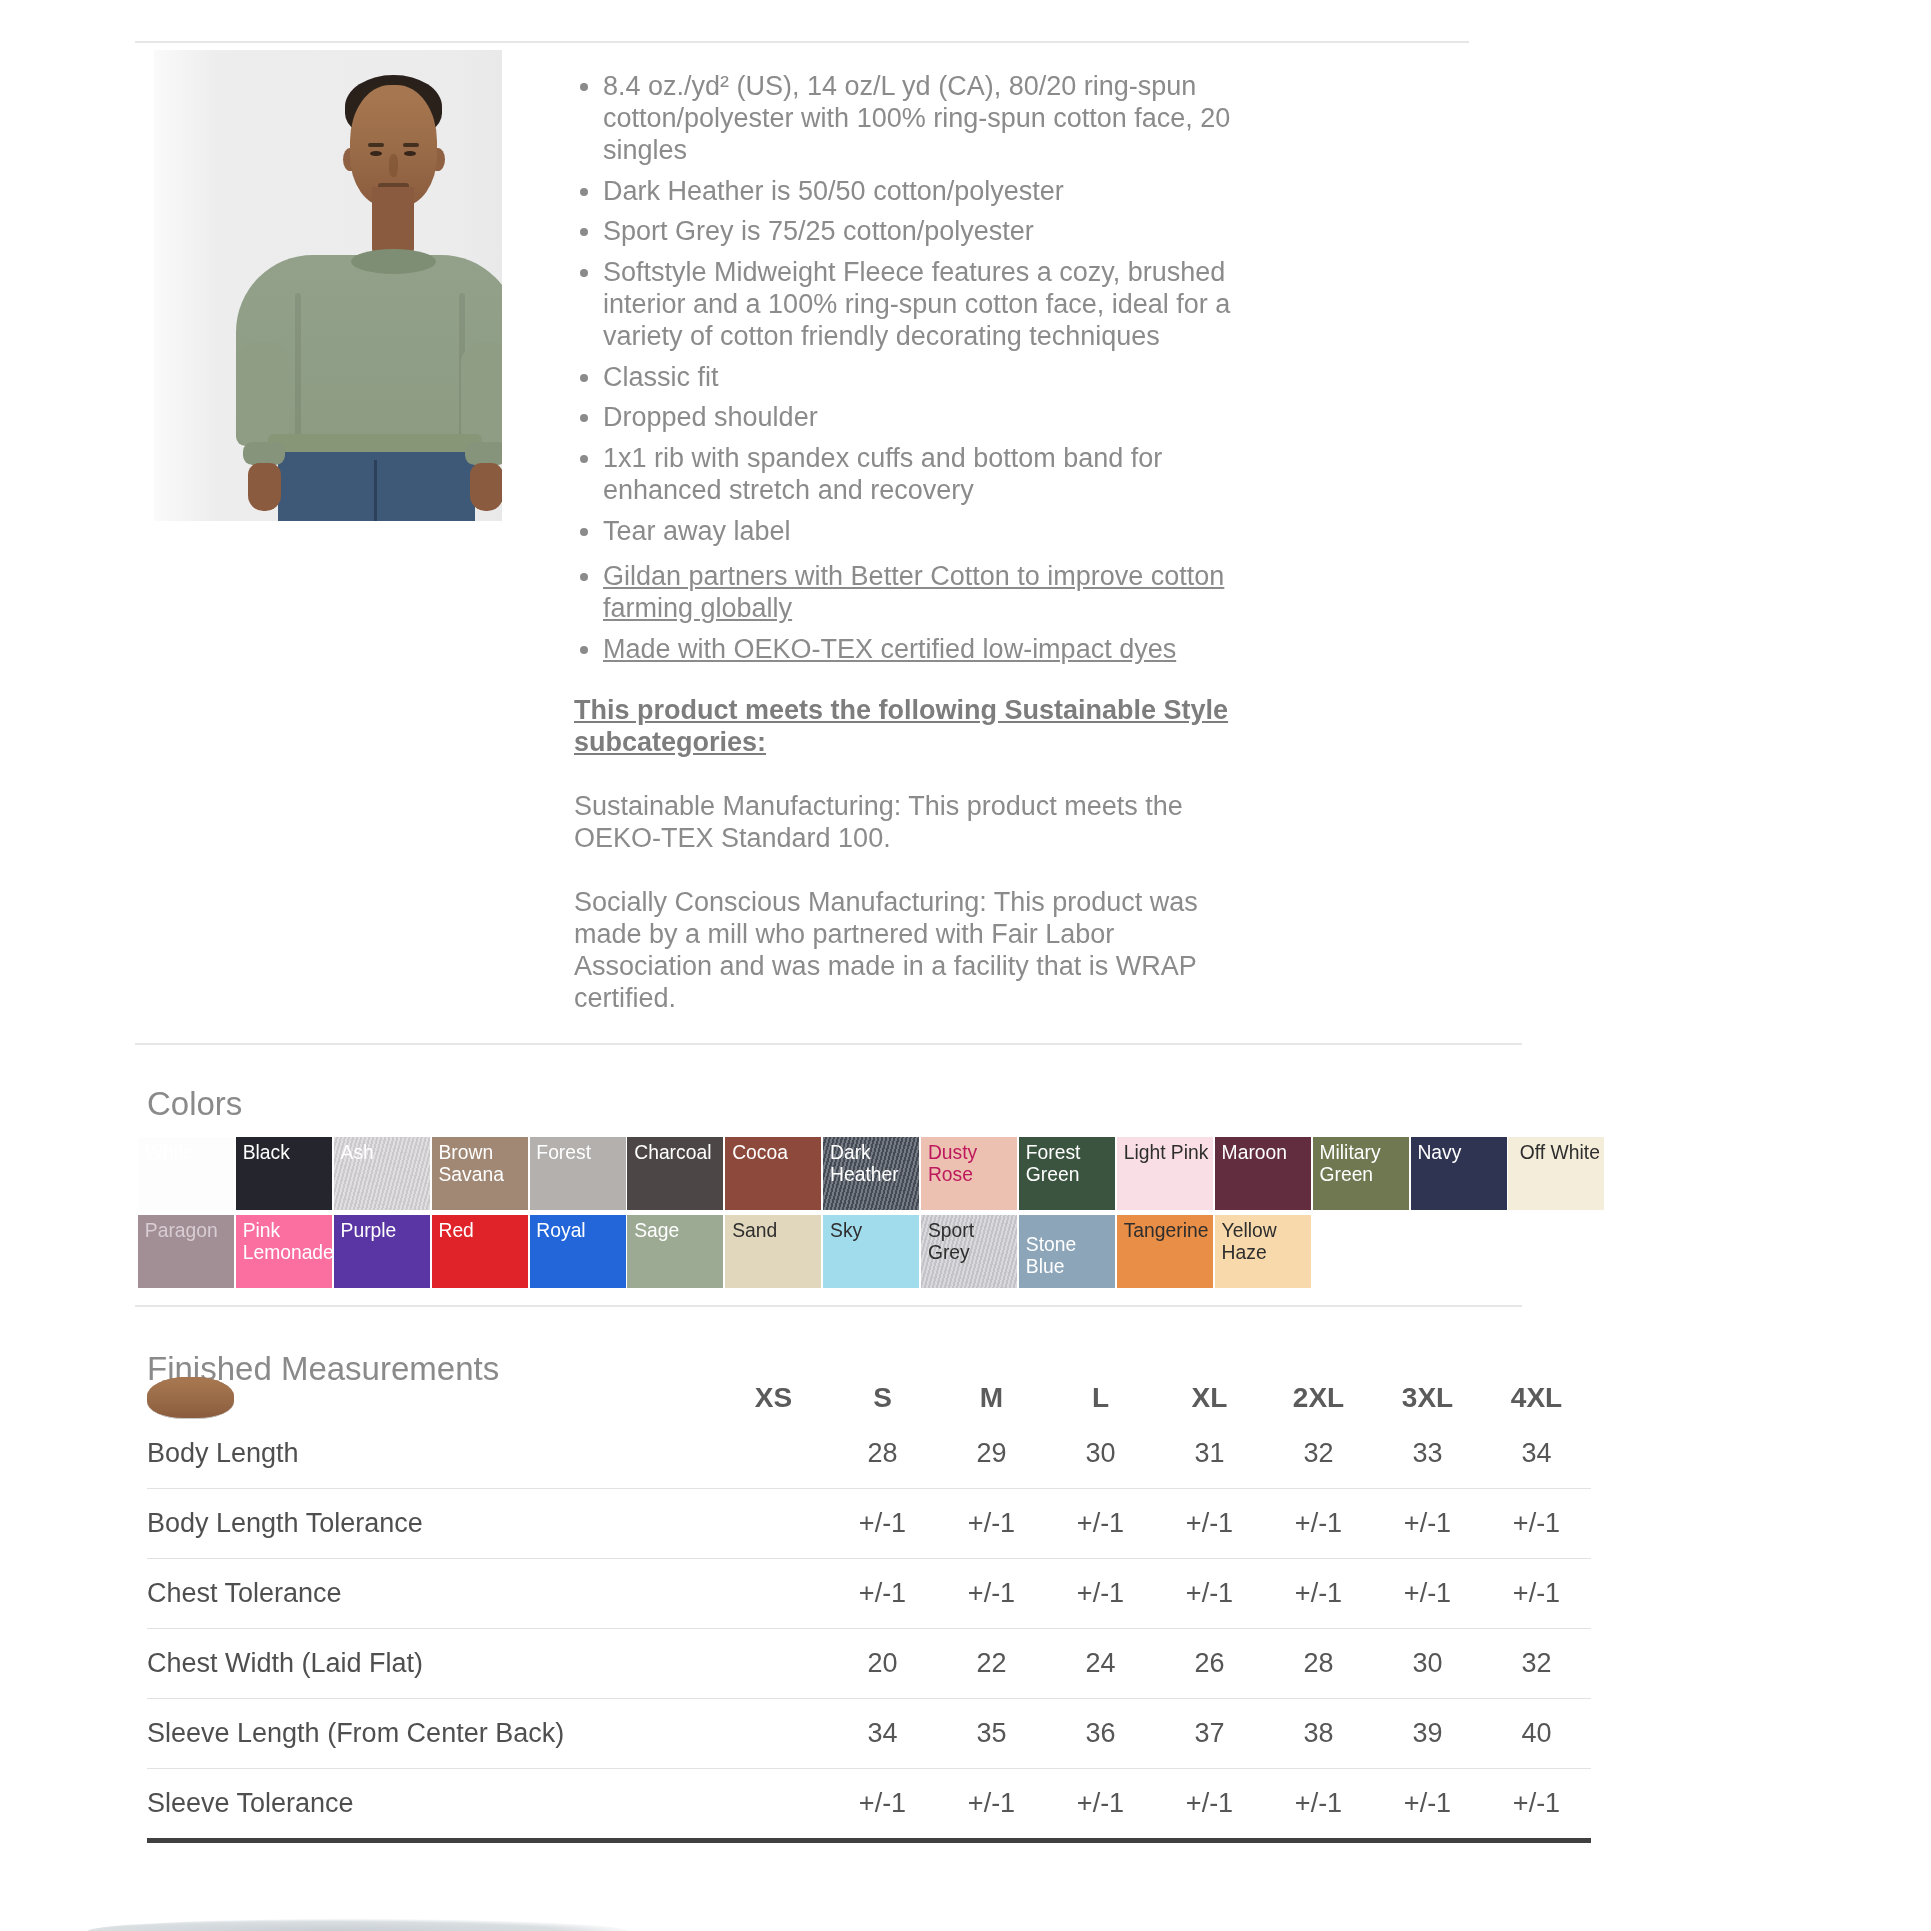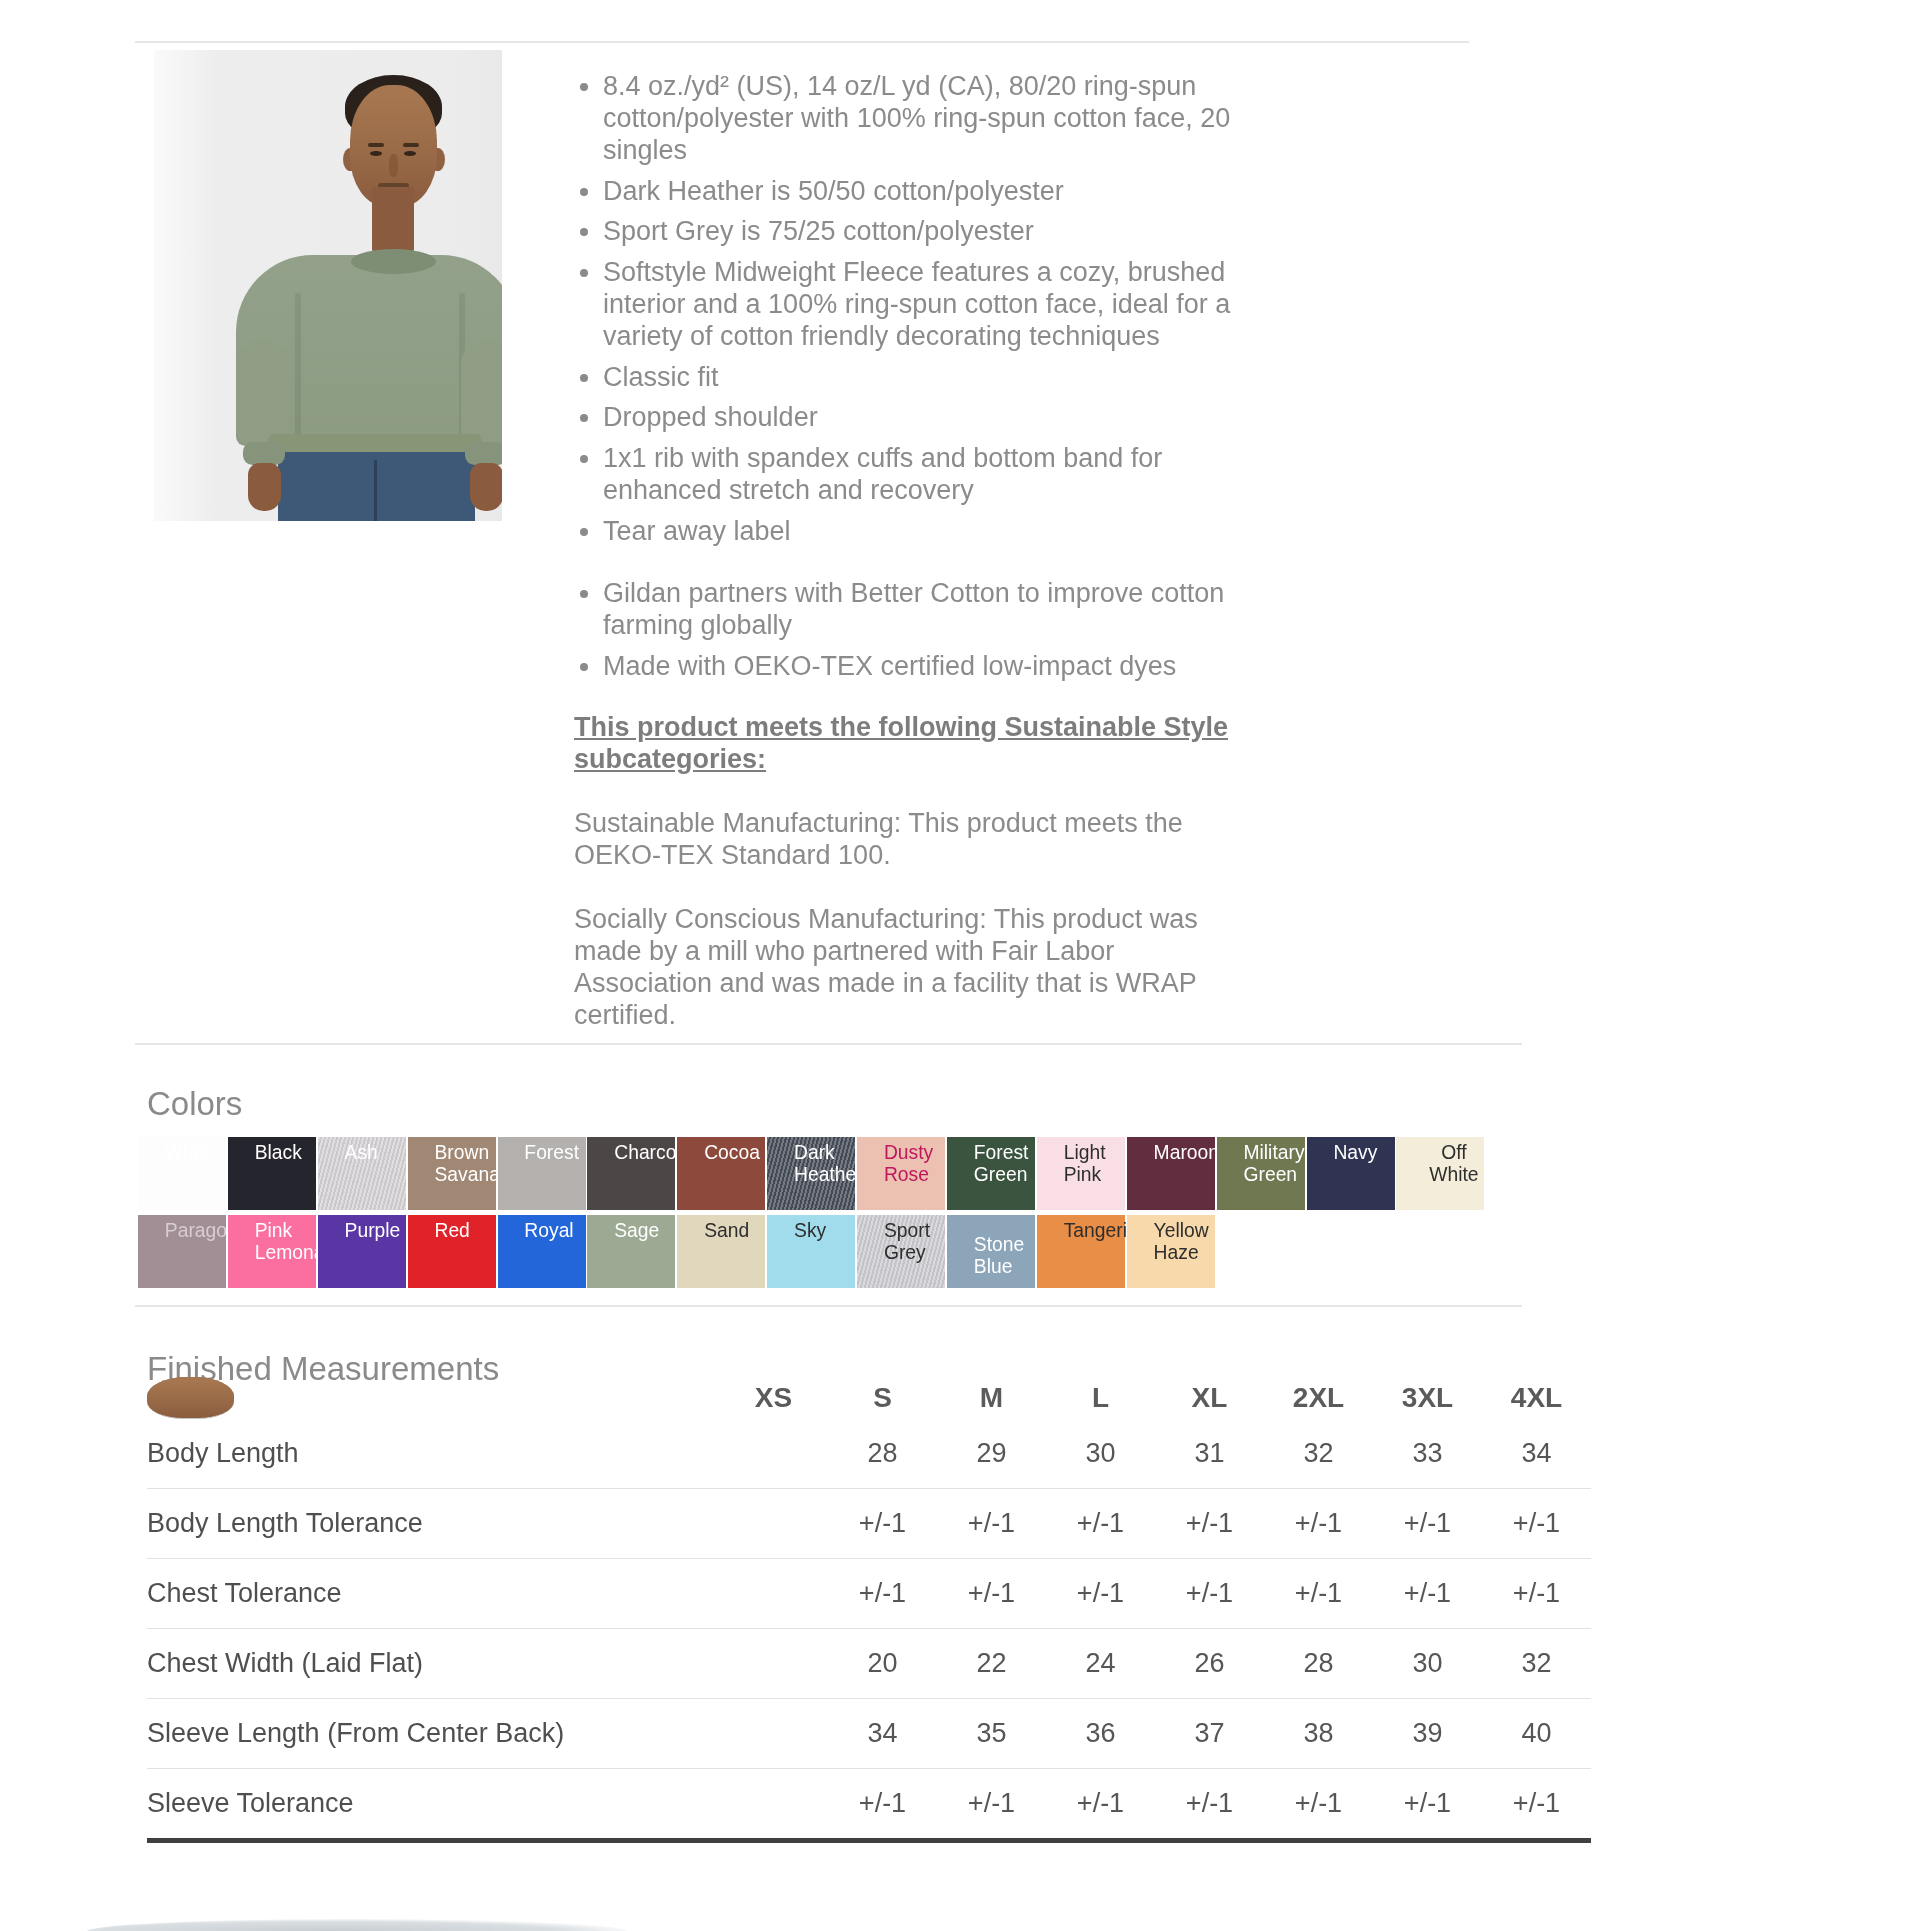--- a/index.html
+++ b/index.html
@@ -43,31 +43,31 @@
   .cuff{top:392px;width:42px;height:23px;background:#85947a;border-radius:9.7px;}
   .cuff.l{left:89px;} .cuff.r{left:311px;}
   .hand{top:413px;width:33px;height:48px;background:#8a5b3e;border-radius:11.6px 11.6px 15.4px 15.4px;}
   .hand.l{left:94px;} .hand.r{left:316px;}
 
   
   .desc{position:absolute;left:574px;top:70px;width:668px;color:#8b8b8b;
         font-size:27px;line-height:32px;}
   .desc ul{margin:0;padding:0 0 0 29px;}
   .desc li{margin-bottom:8.7px;}
-  .desc ul.second{margin-top:30px;}
+  .desc ul.second{margin-top:13px;text-decoration:underline;}
   .sustain-h{margin:29px 0 0 0;font-weight:bold;color:#7d7d7d;text-decoration:underline;font-size:27px;}
   .desc p{margin:32px 0 0 0;}
 
   
   .section-h{position:absolute;left:147px;color:#8a8a8a;font-size:33px;font-weight:400;}
   .colors-h{top:1058px;}
   .meas-h{top:1323px;}
   .swatch-row{position:absolute;left:138px;display:flex;}
   .row1{top:1137px;} .row2{top:1215px;}
-  .swatch{width:88px;height:73px;margin-right:1.9px;box-sizing:border-box;position:relative;padding-left:20px;}
+  .swatch{width:96px;height:73px;margin-right:1.9px;box-sizing:border-box;position:relative;}
   .swatch-label{font-size:19.3px;line-height:22px;padding:4.8px 0 0 6.8px;font-weight:400;}
   .heather{background-image:repeating-linear-gradient(105deg,rgba(255,255,255,.25) 0 1.9px,rgba(0,0,0,.05) 1.9px 3.9px);}
 
   
   .mtable{position:absolute;left:147px;top:1377px;width:1444px;color:#565656;font-size:27px;}
   .mrow{display:grid;grid-template-columns:572px repeat(8,109px);align-items:center;}
   .mrow.head{height:41px;font-weight:bold;color:#5b5b5b;font-size:28px;border-bottom:1.9px solid #c7c7c7;}
   .mrow.body{height:69px;border-bottom:1px solid #e2e2e2;}
   .mrow.body:last-child{border-bottom:5px solid #404040;}
   .mcell{text-align:center;}

